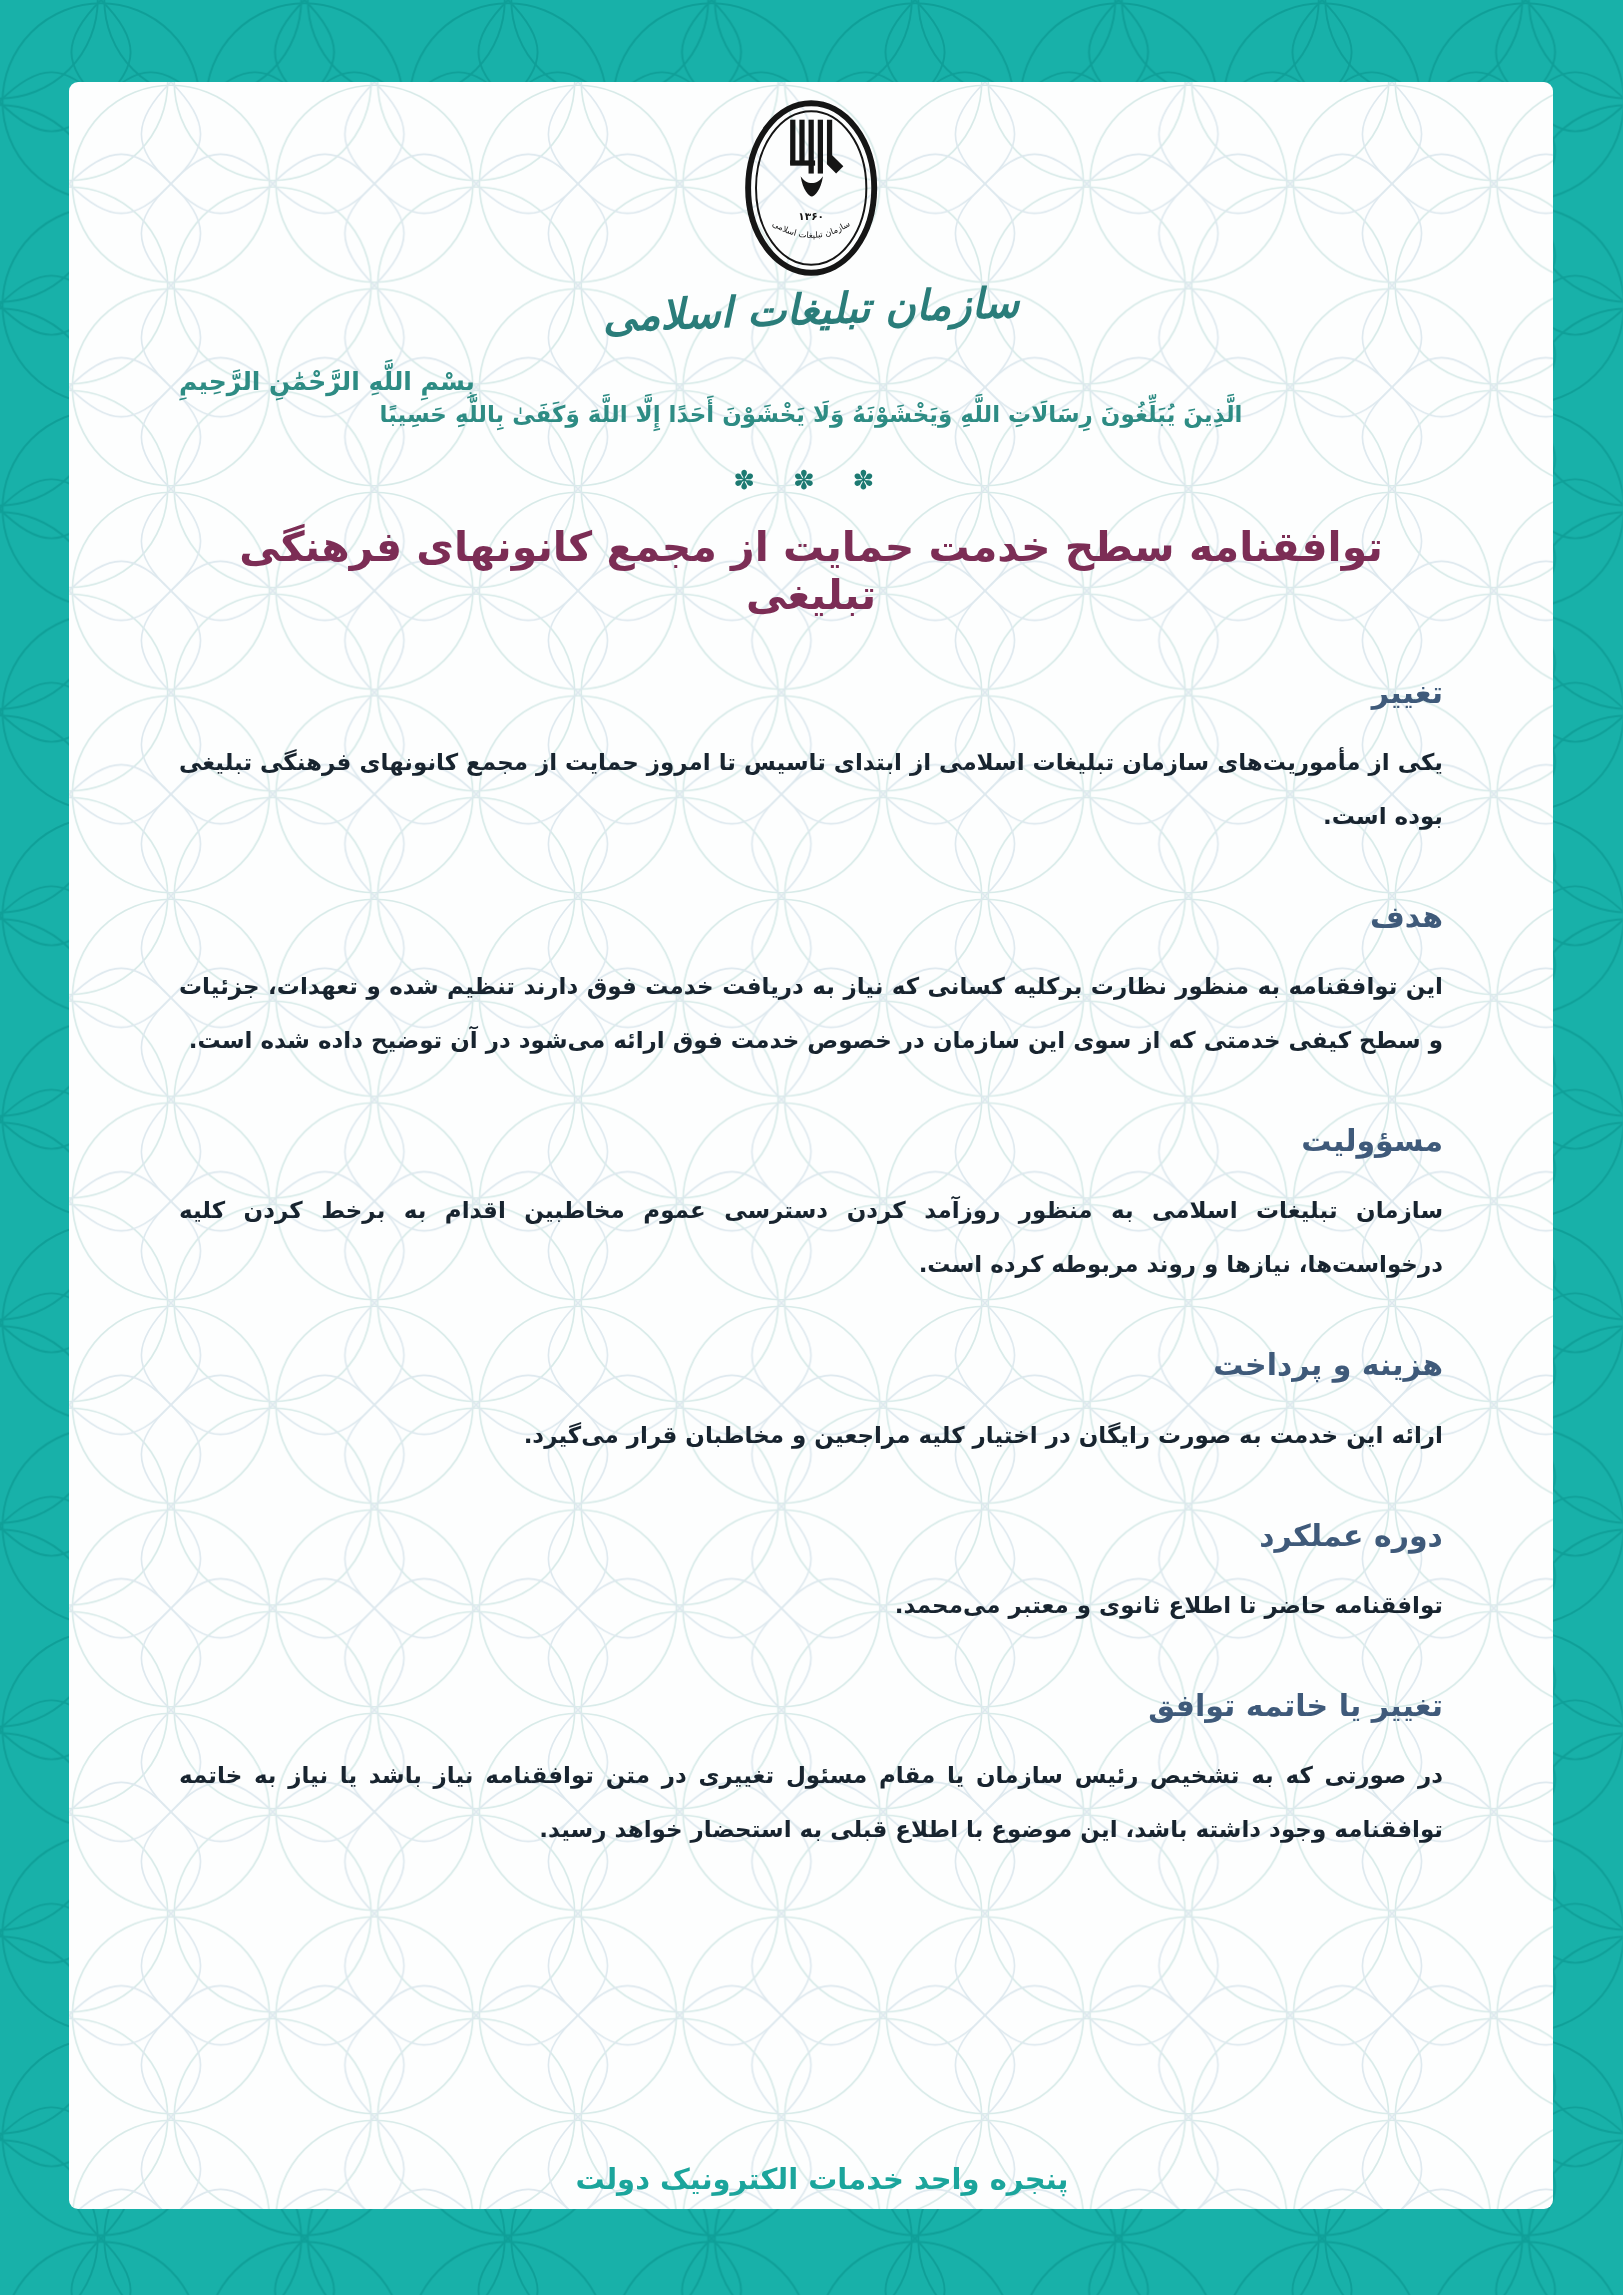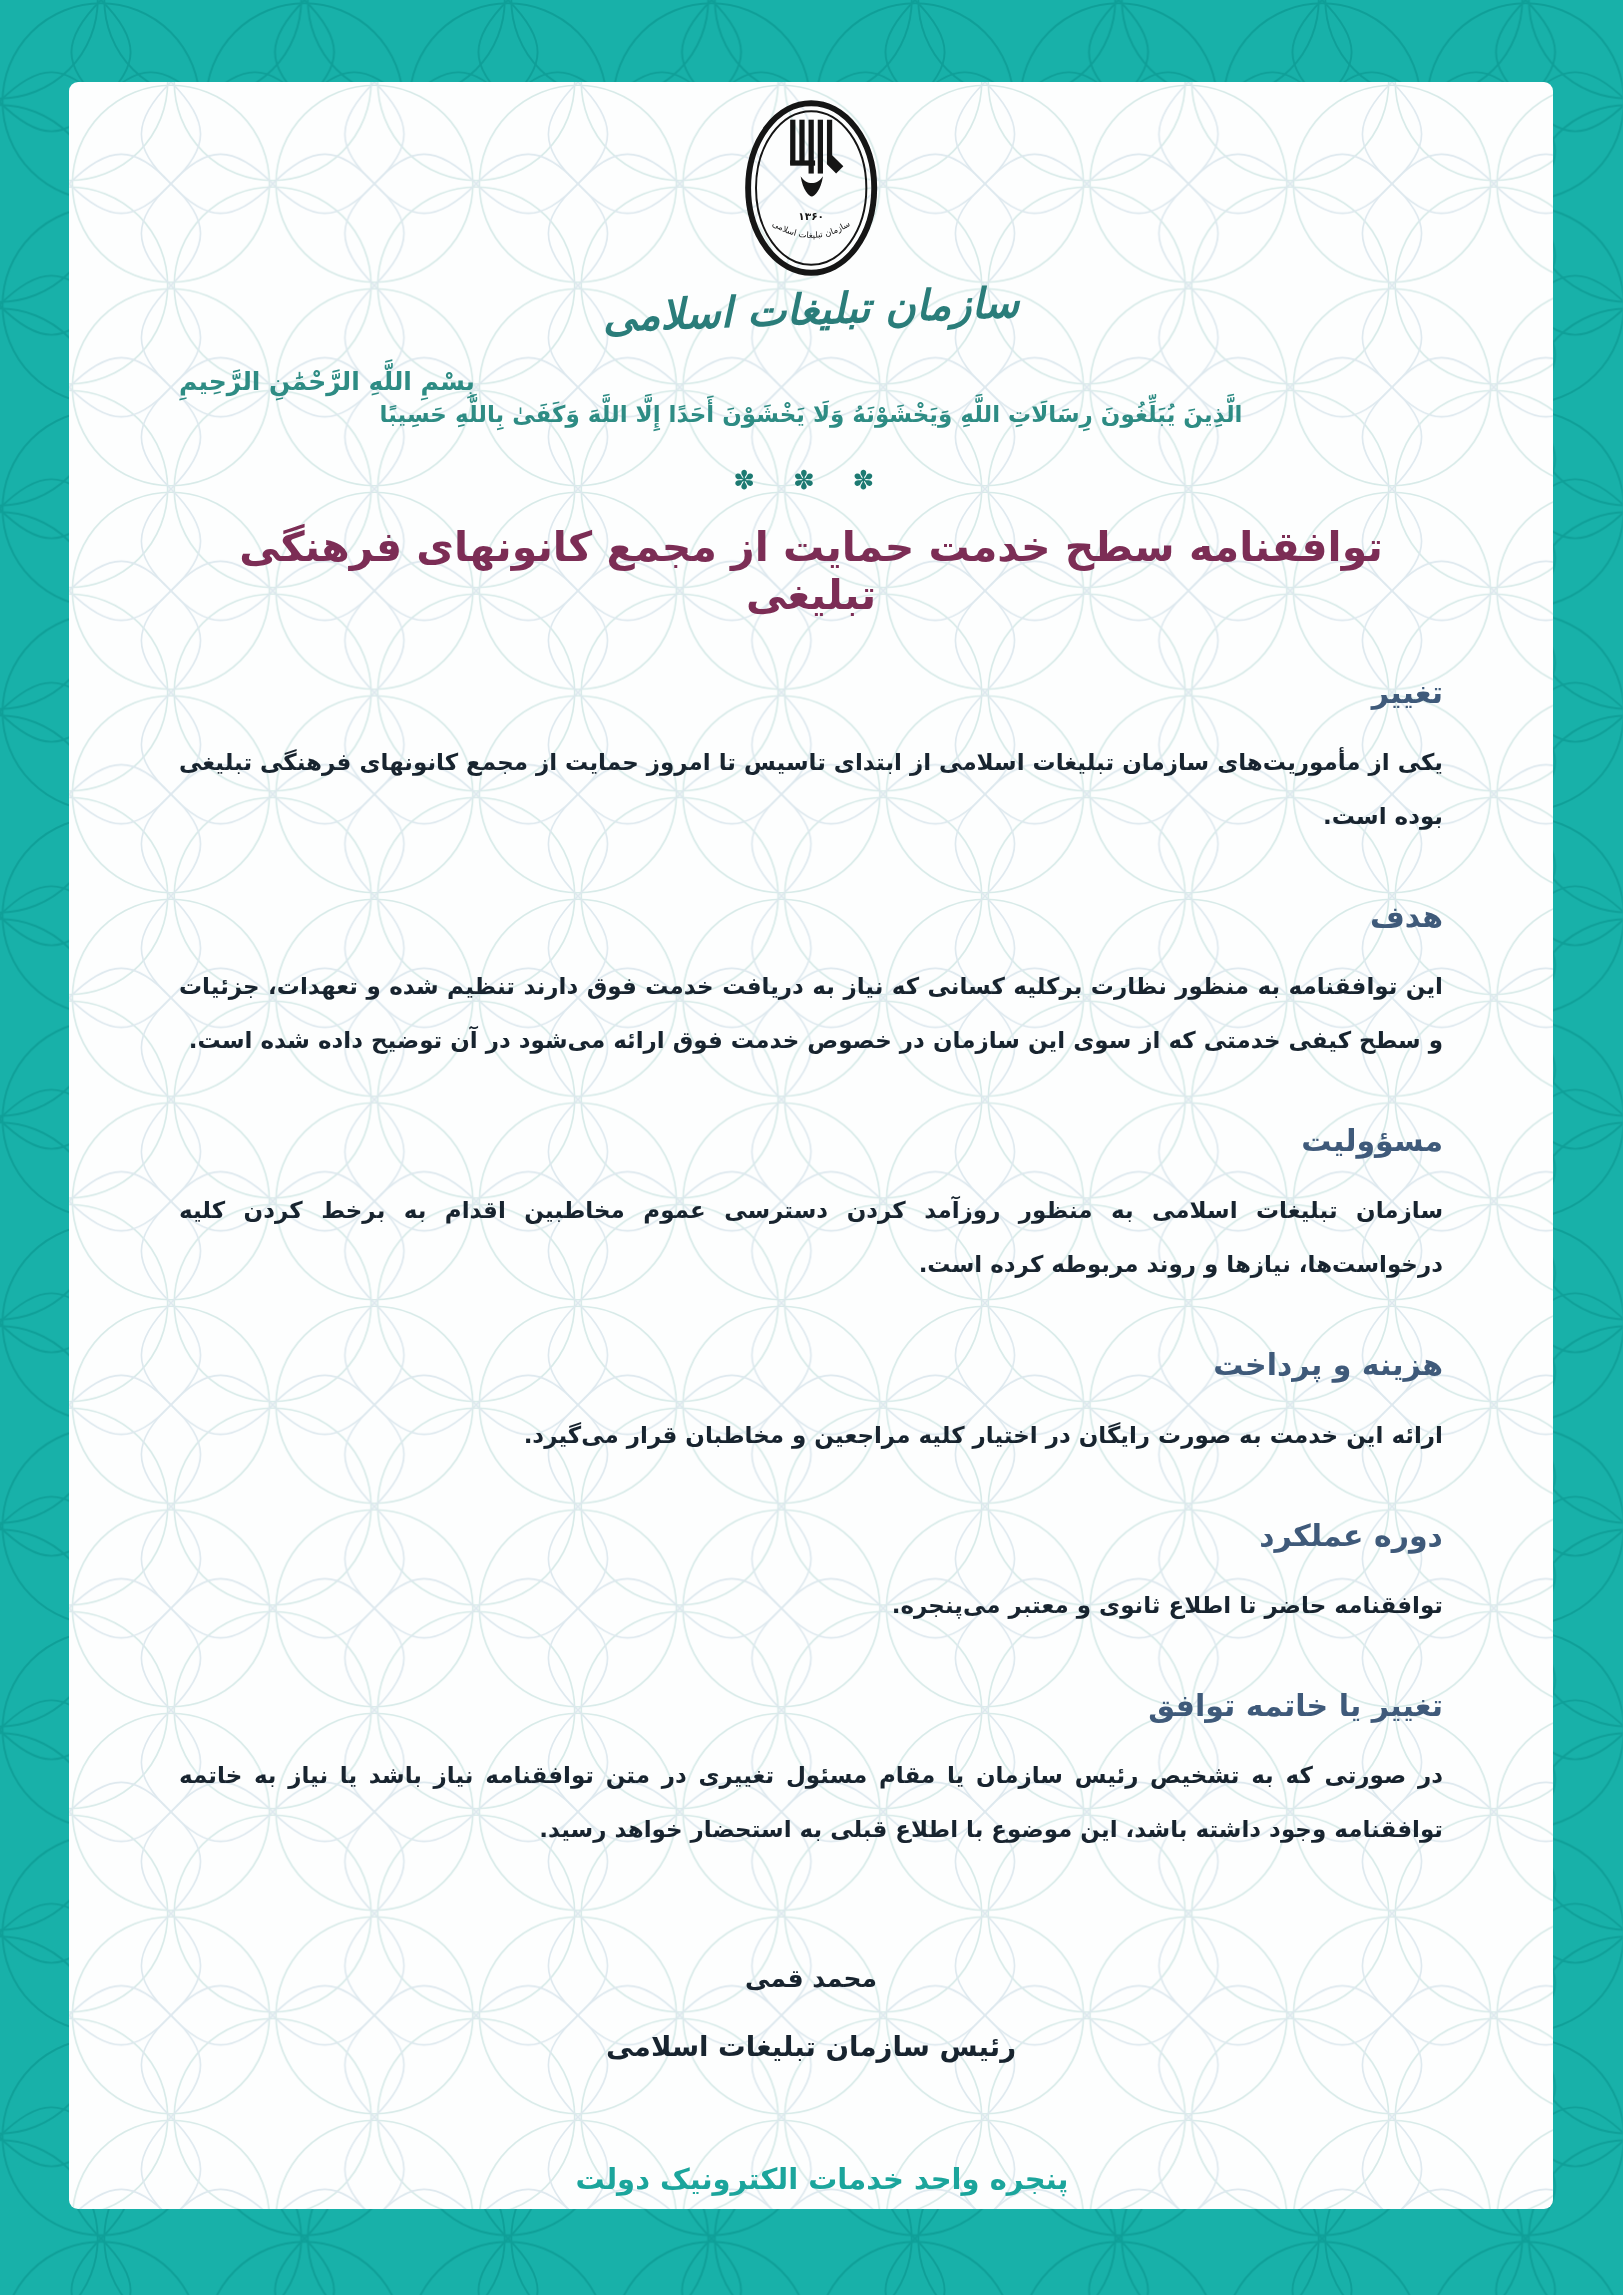--- a/index.html
+++ b/index.html
@@ -188,32 +188,28 @@
         <div class="section-body">سازمان تبلیغات اسلامی به منظور روزآمد کردن دسترسی عموم مخاطبین اقدام به برخط کردن کلیه درخواست‌ها، نیازها و روند مربوطه کرده است.</div>
       </div>
 
       <div>
         <div class="section-heading">هزینه و پرداخت</div>
         <div class="section-body">ارائه این خدمت به صورت رایگان در اختیار کلیه مراجعین و مخاطبان قرار می‌گیرد.</div>
       </div>
 
       <div>
         <div class="section-heading">دوره عملکرد</div>
-        <div class="section-body">توافقنامه حاضر تا اطلاع ثانوی و معتبر می‌پنجره.</div>
+        <div class="section-body">توافقنامه حاضر تا اطلاع ثانوی و معتبر می‌محمد.</div>
       </div>
 
       <div>
         <div class="section-heading">تغییر یا خاتمه توافق</div>
         <div class="section-body">در صورتی که به تشخیص رئیس سازمان یا مقام مسئول تغییری در متن توافقنامه نیاز باشد یا نیاز به خاتمه توافقنامه وجود داشته باشد، این موضوع با اطلاع قبلی به استحضار خواهد رسید.</div>
       </div>
 
-      <div class="signature">
-        <div class="signature-name">محمد قمی</div>
-        <div class="signature-role">رئیس سازمان تبلیغات اسلامی</div>
-      </div>
 
     </div>
 
     <div class="footer-line">پنجره واحد خدمات الکترونیک دولت</div>
 
   </div>
 </div>
 
 
 </body></html>

